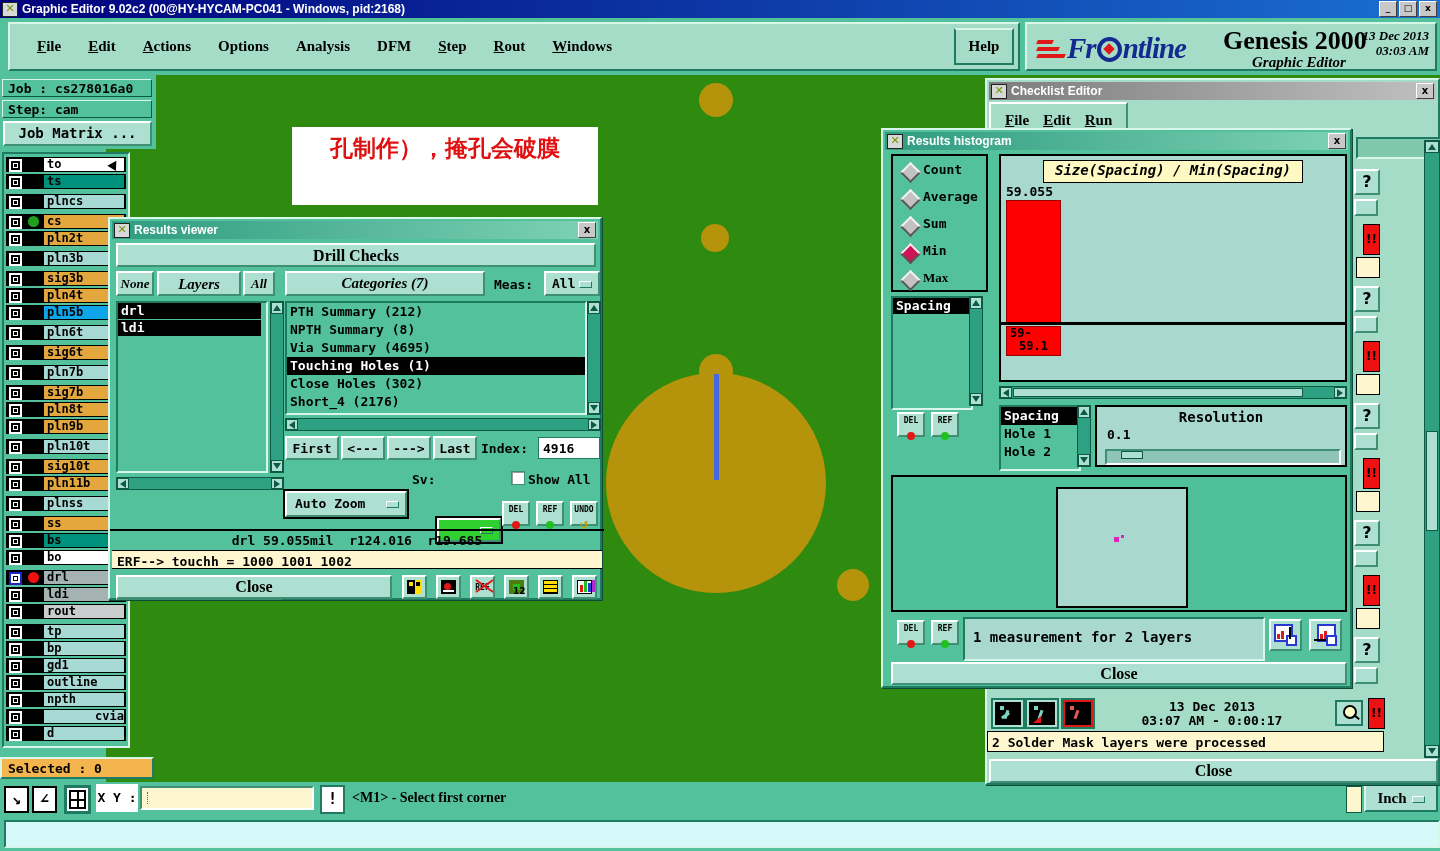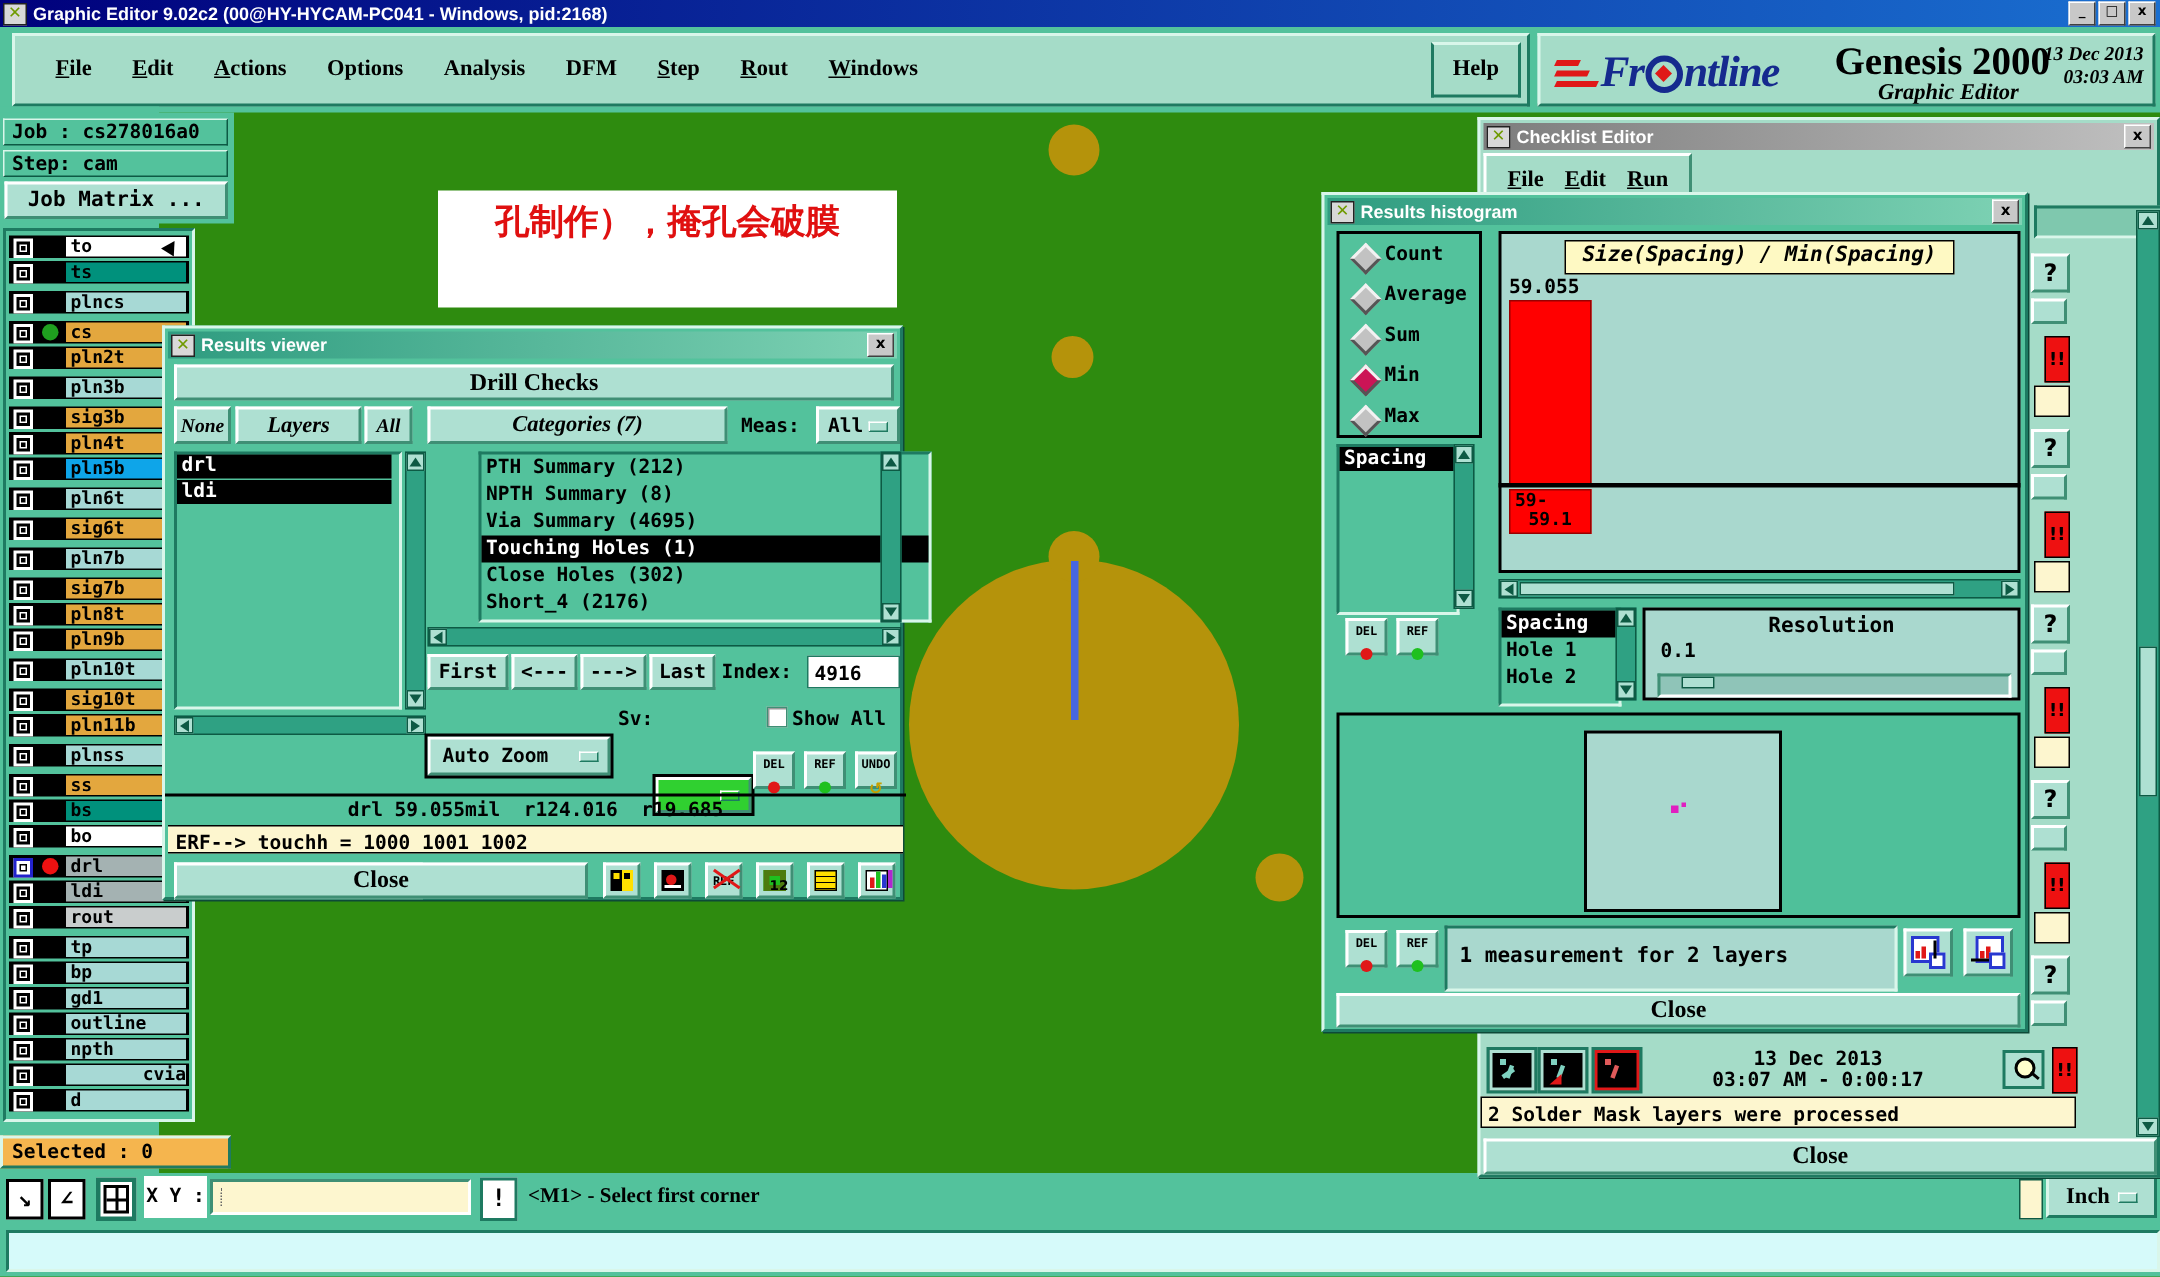--- a/index.html
+++ b/index.html
@@ -513,21 +513,21 @@
   </div>
   <div class="sbar h" style="left:6px;top:258px;width:168px;height:13px;">
     <div class="arr" style="left:0;">
         <div class="tri left"></div>
       </div>
     <div class="arr" style="right:0;">
         <div class="tri right"></div>
       </div>
   </div>
 
-  <div class="abs list sunken" id="rv-catlist" style="left:175px;top:82px;width:302px;height:114px;margin-left:34px;">
+  <div class="abs list sunken" id="rv-catlist" style="left:175px;top:82px;width:302px;height:114px;">
       <div class="li" style="height: 18px; line-height: 18px;">PTH Summary (212)</div>
       <div class="li" style="height: 18px; line-height: 18px;">NPTH Summary (8)</div>
       <div class="li" style="height: 18px; line-height: 18px;">Via Summary (4695)</div>
       <div class="li sel" style="height: 18px; line-height: 18px;">Touching Holes (1)</div>
       <div class="li" style="height: 18px; line-height: 18px;">Close Holes (302)</div>
       <div class="li" style="height: 18px; line-height: 18px;">Short_4 (2176)</div>
     </div>
   <div class="sbar" style="left:477px;top:82px;width:14px;height:114px;">
     <div class="arr" style="top:0;">
         <div class="tri up"></div>
@@ -629,21 +629,21 @@
   <div class="abs" id="hg-stats" style="left:8px;top:24px;width:97px;height:138px;border:2px solid #000;box-sizing:border-box;">
       <span class="radio" style="left: 10px; top: 9px;"></span>
       <div class="mono" style="position: absolute; left: 30px; top: 6px; font-size: 13px;">Count</div>
       <span class="radio" style="left: 10px; top: 36px;"></span>
       <div class="mono" style="position: absolute; left: 30px; top: 33px; font-size: 13px;">Average</div>
       <span class="radio" style="left: 10px; top: 63px;"></span>
       <div class="mono" style="position: absolute; left: 30px; top: 60px; font-size: 13px;">Sum</div>
       <span class="radio on" style="left: 10px; top: 90px;"></span>
       <div class="mono" style="position: absolute; left: 30px; top: 87px; font-size: 13px;">Min</div>
       <span class="radio" style="left: 10px; top: 117px;"></span>
-      <div class="mono" style="position: absolute; left: 30px; top: 114px; font-size: 13px;">Max</div>
+      <div class="mono" style="position: absolute; left: 30px; top: 114px; font-size: 13px; font-family: Liberation Serif, serif;">Max</div>
     </div>
 
   <div class="abs list sunken" id="hg-serieslist" style="left:8px;top:166px;width:78px;height:110px;background:#53c29c;">
       <div class="li sel" style="height: 16px; line-height: 16px;">Spacing</div>
     </div>
   <div class="sbar" style="left:86px;top:166px;width:14px;height:110px;">
     <div class="arr" style="top:0;">
         <div class="tri up"></div>
       </div>
     <div class="arr" style="bottom:0;">

